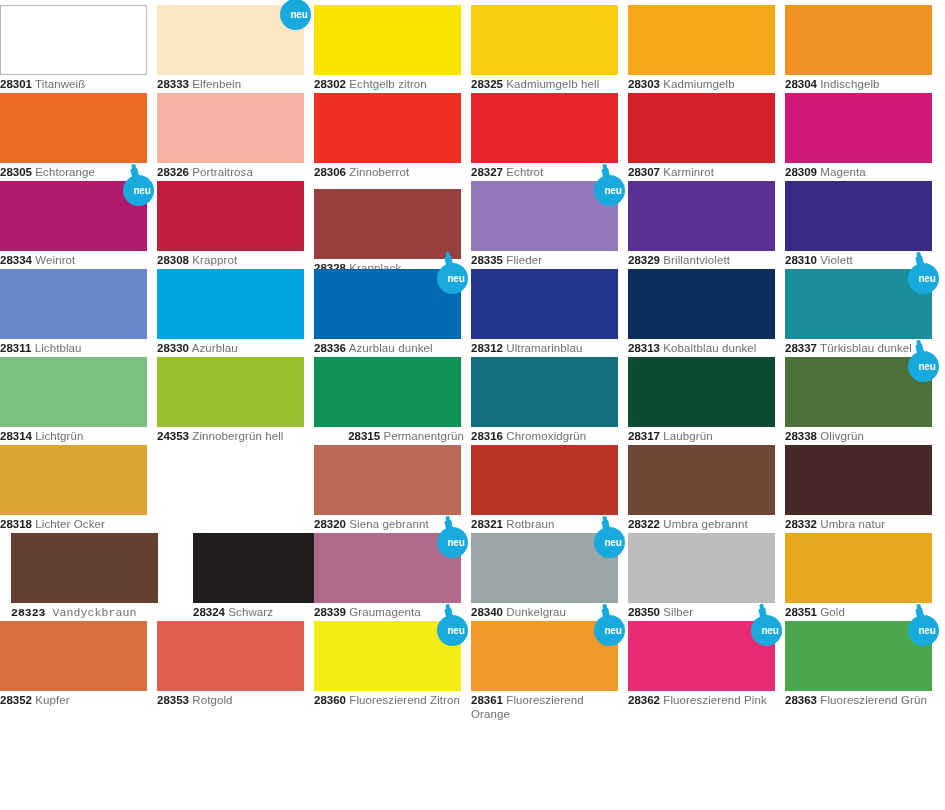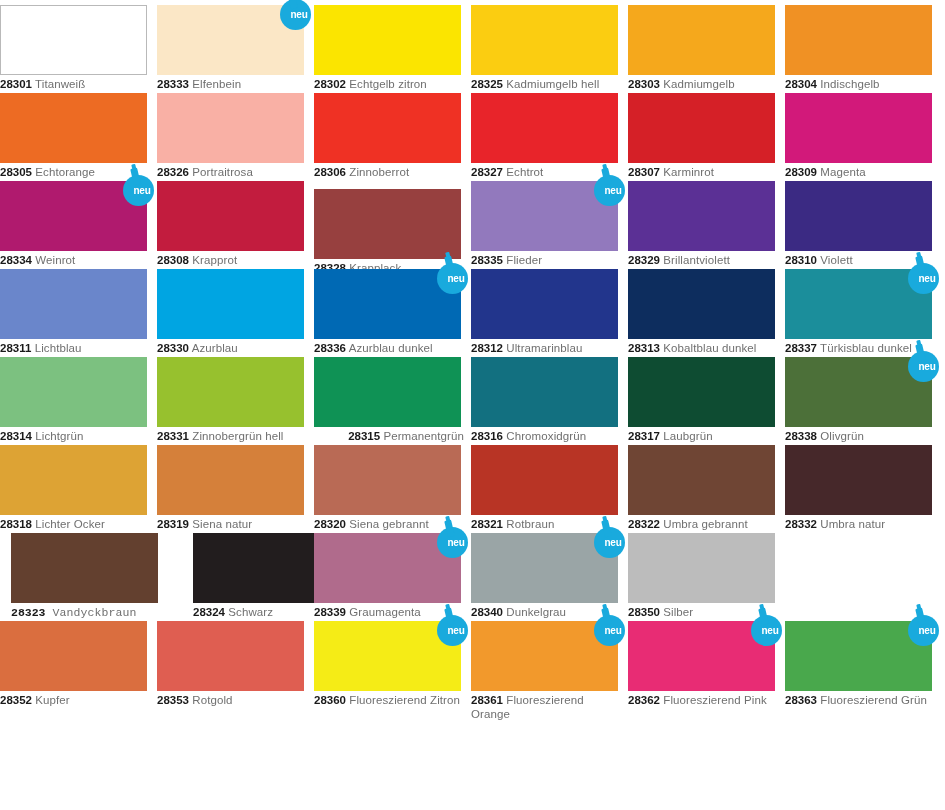--- a/index.html
+++ b/index.html
@@ -296,21 +296,21 @@
     <div class="cell" style="left: 0px; top: 357px;">
       <div class="swatch-wrap">
         <div class="swatch" style="background: rgb(124, 193, 128);"></div>
       </div>
       <div class="label"><span class="code">28314</span> <span class="name">Lichtgrün</span></div>
     </div>
     <div class="cell" style="left: 157px; top: 357px;">
       <div class="swatch-wrap">
         <div class="swatch" style="background: rgb(151, 193, 46);"></div>
       </div>
-      <div class="label"><span class="code">28331</span> <span class="name">Zinnobergrün hell</span></div>
+      <div class="label"><span class="code">24353</span> <span class="name">Zinnobergrün hell</span></div>
     </div>
     <div class="cell" style="left: 314px; top: 357px; text-align: right;">
       <div class="swatch-wrap">
         <div class="swatch" style="background: rgb(15, 146, 85);"></div>
       </div>
       <div class="label"><span class="code">28315</span> <span class="name">Permanentgrün</span></div>
     </div>
     <div class="cell" style="left: 471px; top: 357px;">
       <div class="swatch-wrap">
         <div class="swatch" style="background: rgb(18, 112, 128);"></div>
@@ -333,26 +333,20 @@
         </div>
       </div>
       <div class="label"><span class="code">28338</span> <span class="name">Olivgrün</span></div>
     </div>
     <div class="cell" style="left: 0px; top: 445px;">
       <div class="swatch-wrap">
         <div class="swatch" style="background: rgb(221, 163, 52);"></div>
       </div>
       <div class="label"><span class="code">28318</span> <span class="name">Lichter Ocker</span></div>
     </div>
-    <div class="cell" style="left: 157px; top: 445px;">
-      <div class="swatch-wrap">
-        <div class="swatch" style="background: rgb(213, 128, 58);"></div>
-      </div>
-      <div class="label"><span class="code">28319</span> <span class="name">Siena natur</span></div>
-    </div>
     <div class="cell" style="left: 314px; top: 445px;">
       <div class="swatch-wrap">
         <div class="swatch" style="background: rgb(185, 106, 85);"></div>
       </div>
       <div class="label"><span class="code">28320</span> <span class="name">Siena gebrannt</span></div>
     </div>
     <div class="cell" style="left: 471px; top: 445px;">
       <div class="swatch-wrap">
         <div class="swatch" style="background: rgb(184, 52, 37);"></div>
       </div>
@@ -402,20 +396,26 @@
           <div class="neu-text">neu</div>
         </div>
       </div>
       <div class="label"><span class="code">28340</span> <span class="name">Dunkelgrau</span></div>
     </div>
     <div class="cell" style="left: 628px; top: 533px;">
       <div class="swatch-wrap">
         <div class="swatch" style="background: rgb(188, 188, 188);"></div>
       </div>
       <div class="label"><span class="code">28350</span> <span class="name">Silber</span></div>
+    </div>
+    <div class="cell" style="left: 785px; top: 533px;">
+      <div class="swatch-wrap">
+        <div class="swatch" style="background: rgb(232, 168, 30);"></div>
+      </div>
+      <div class="label"><span class="code">28351</span> <span class="name">Gold</span></div>
     </div>
     <div class="cell" style="left: 0px; top: 621px;">
       <div class="swatch-wrap">
         <div class="swatch" style="background: rgb(218, 110, 63);"></div>
       </div>
       <div class="label"><span class="code">28352</span> <span class="name">Kupfer</span></div>
     </div>
     <div class="cell" style="left: 157px; top: 621px;">
       <div class="swatch-wrap">
         <div class="swatch" style="background: rgb(223, 94, 81);"></div>

